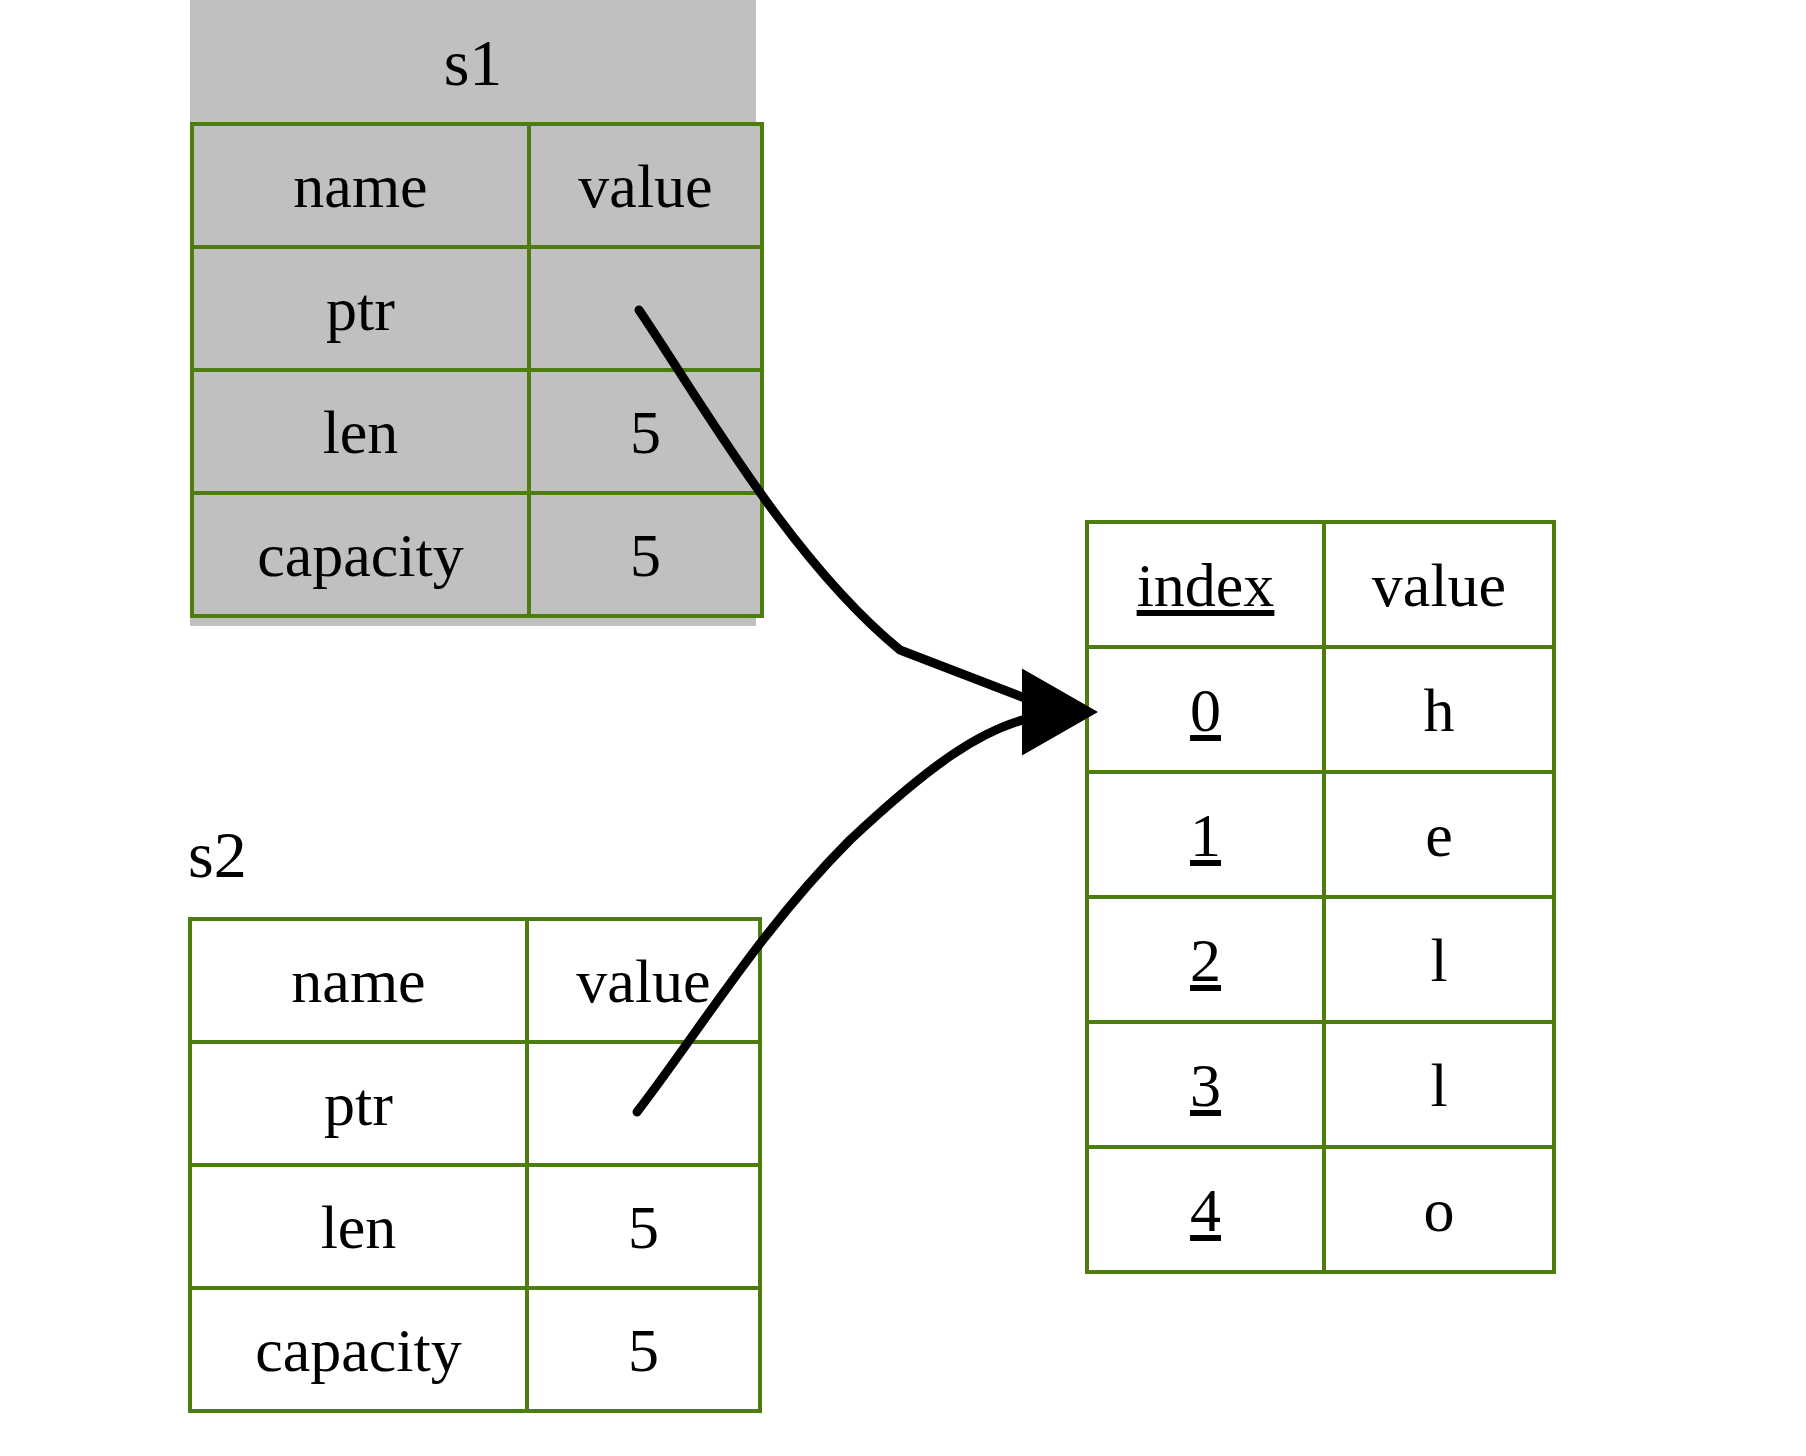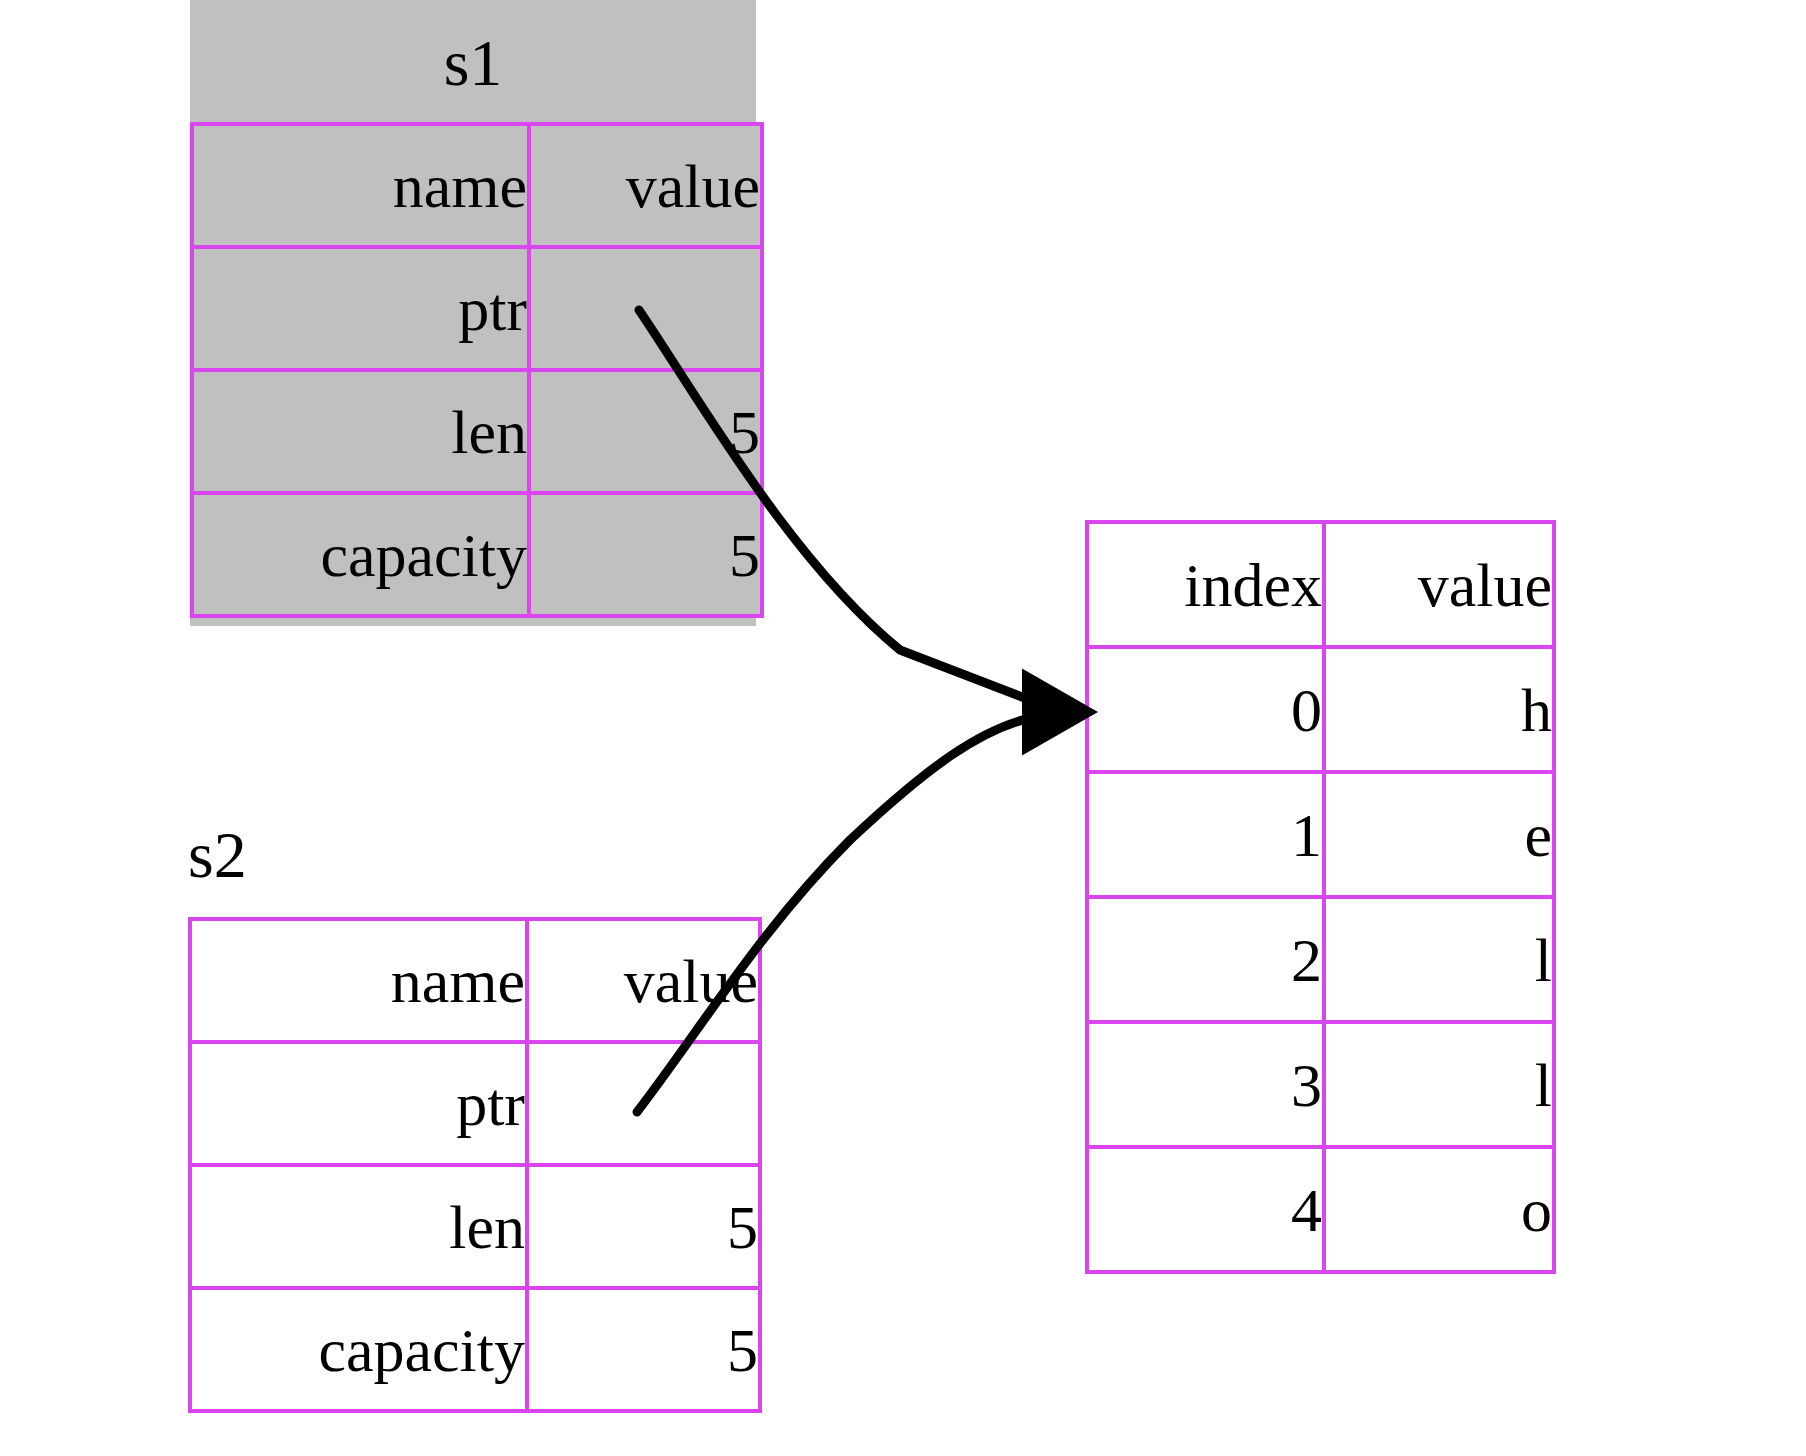--- a/index.html
+++ b/index.html
@@ -26,22 +26,22 @@
   }
 
   
   .struct-table {
     position: absolute;
     border-collapse: collapse;
     table-layout: fixed;
     border-spacing: 0;
   }
   .struct-table td {
-    border: 4px solid #d946ef;
-    text-align: right;
+    border: 4px solid #4d7c0f;
+    text-align: center;
     vertical-align: middle;
     font-size: 62px;
     line-height: 1;
     padding: 0;
     font-family: "Liberation Serif", "DejaVu Serif", serif;
     font-weight: normal;
   }
 
   
   #s1-backdrop {
@@ -96,21 +96,21 @@
 
   
   #array-table {
     left: 1085px;
     top: 520px;
   }
   #array-table td {
     background: #ffffff;
     height: 121px;
   }
-  .col-index { width: 233px; }
+  .col-index { width: 233px; text-decoration: underline; }
   .col-arrval { width: 226px; }
 
   .cell-empty { }
 
   
   #arrows {
     position: absolute;
     left: 0;
     top: 0;
     width: 1806px;

